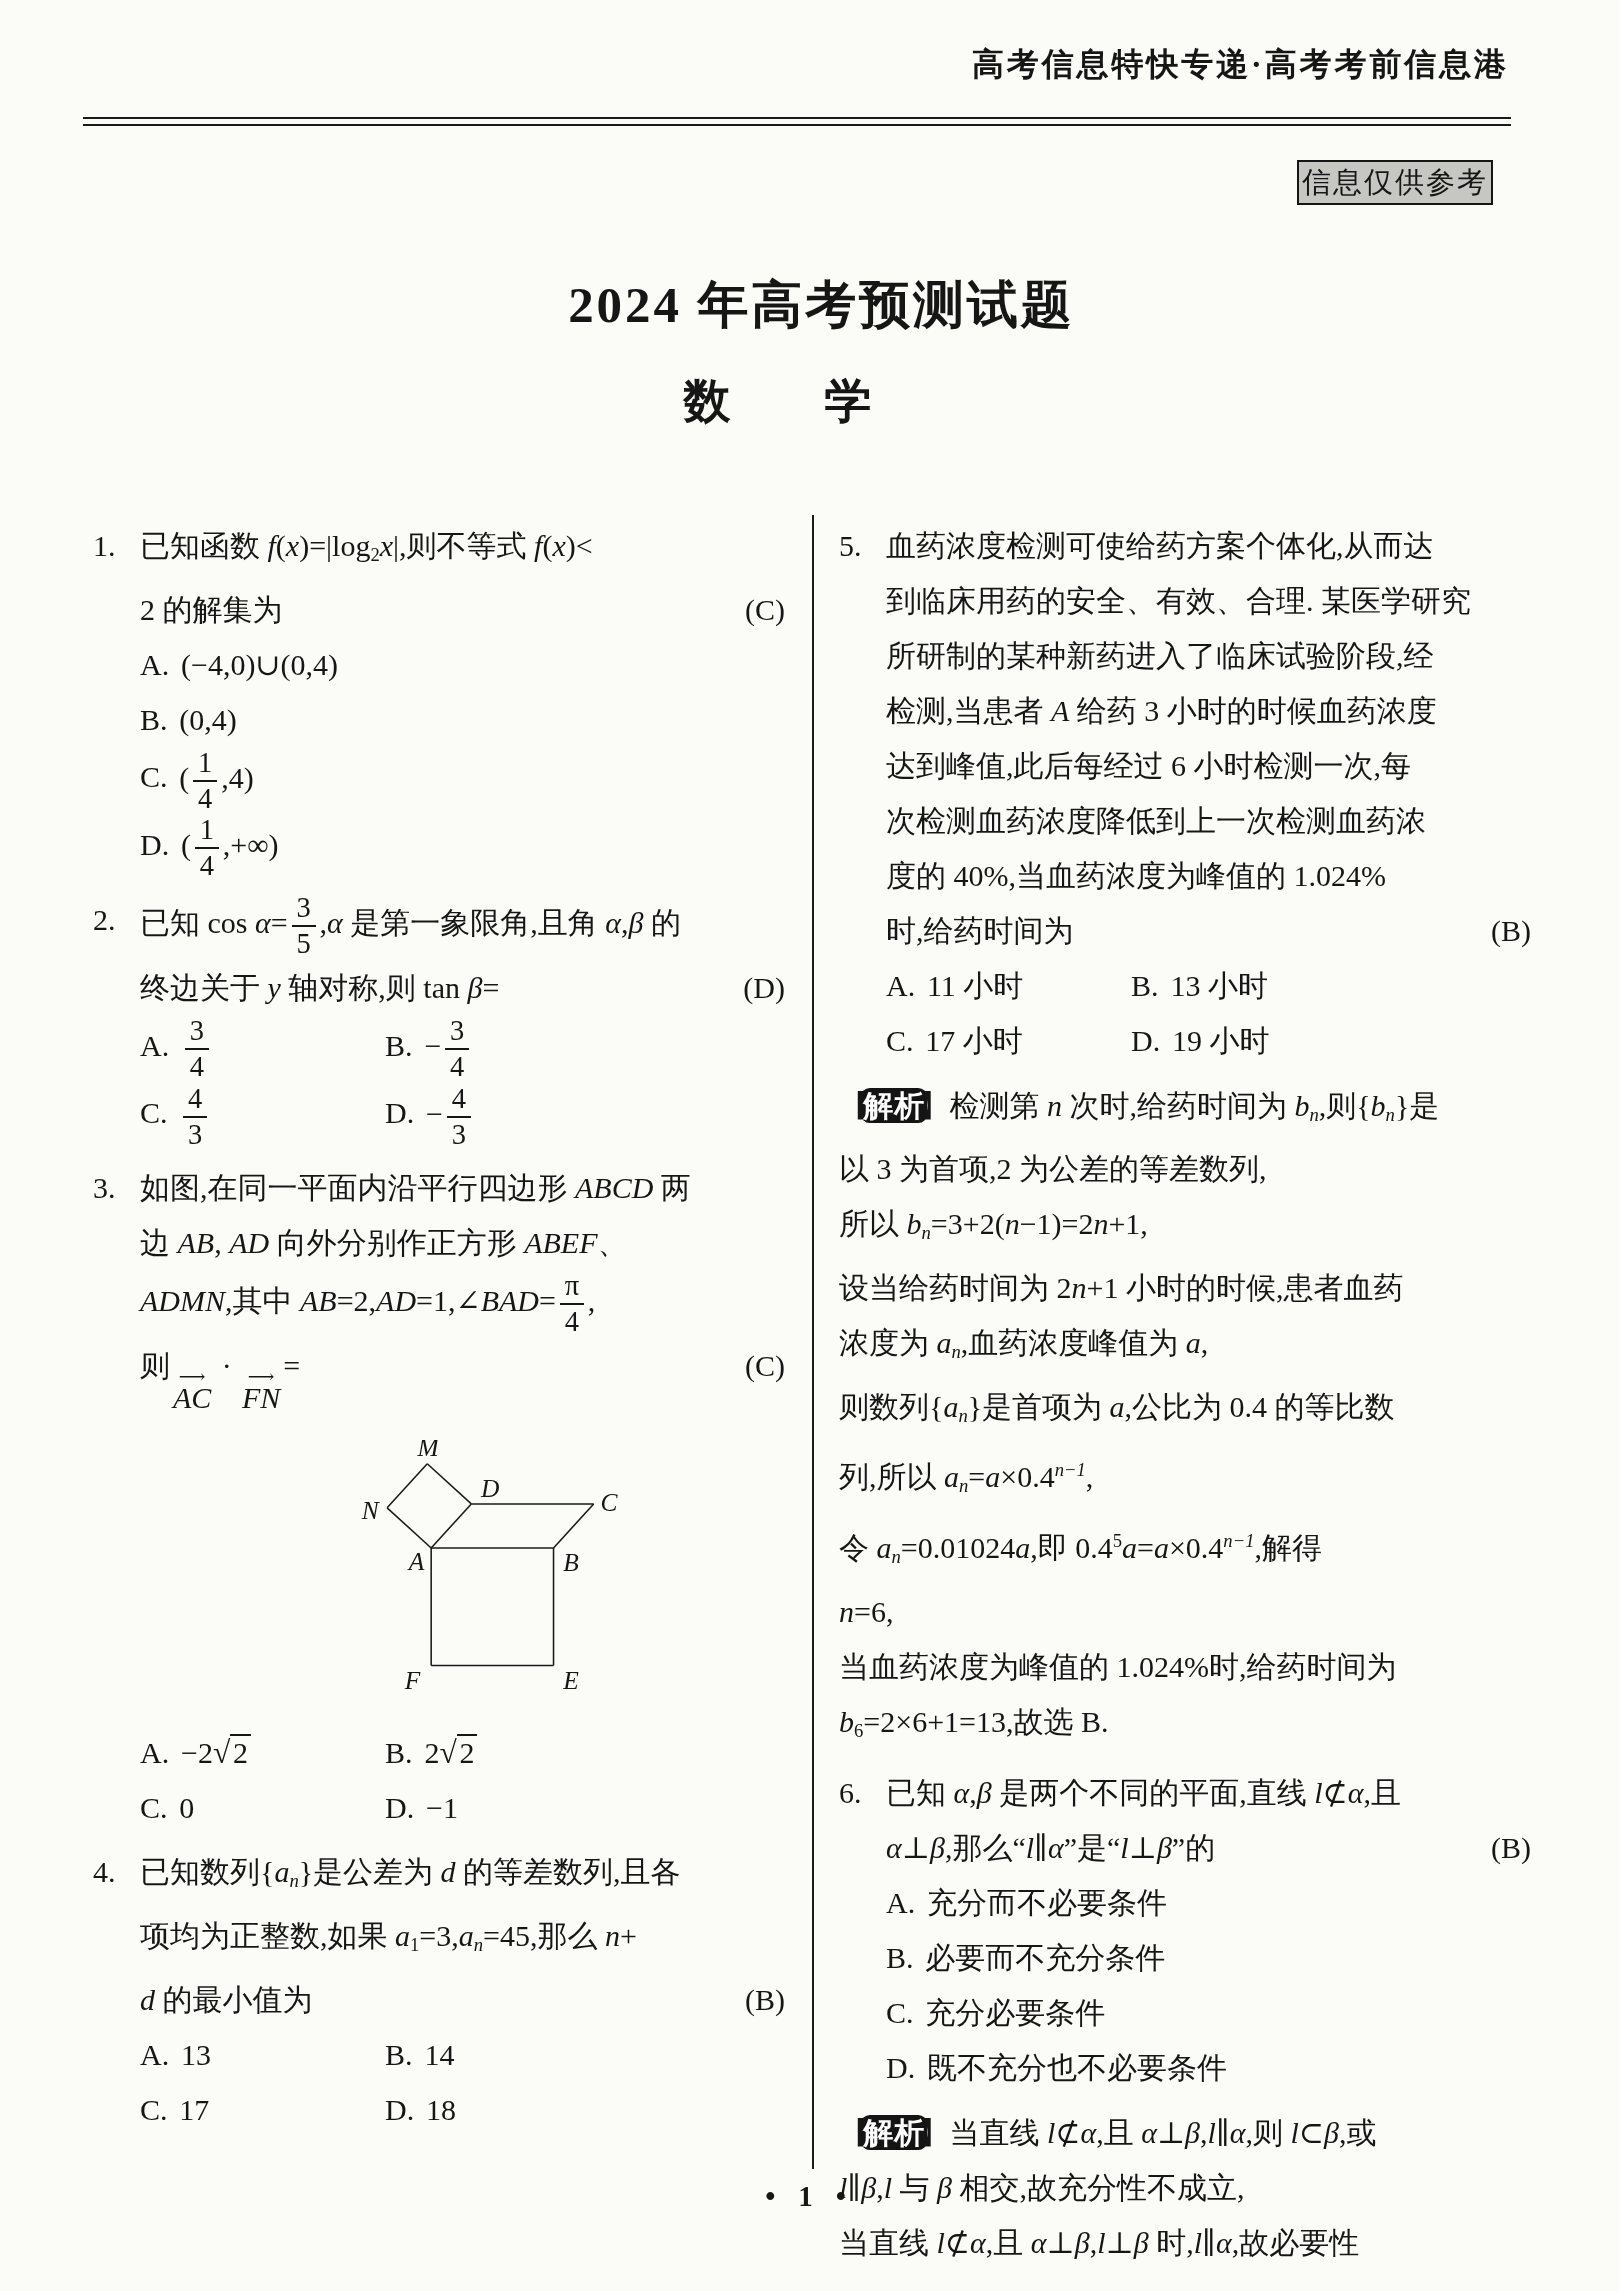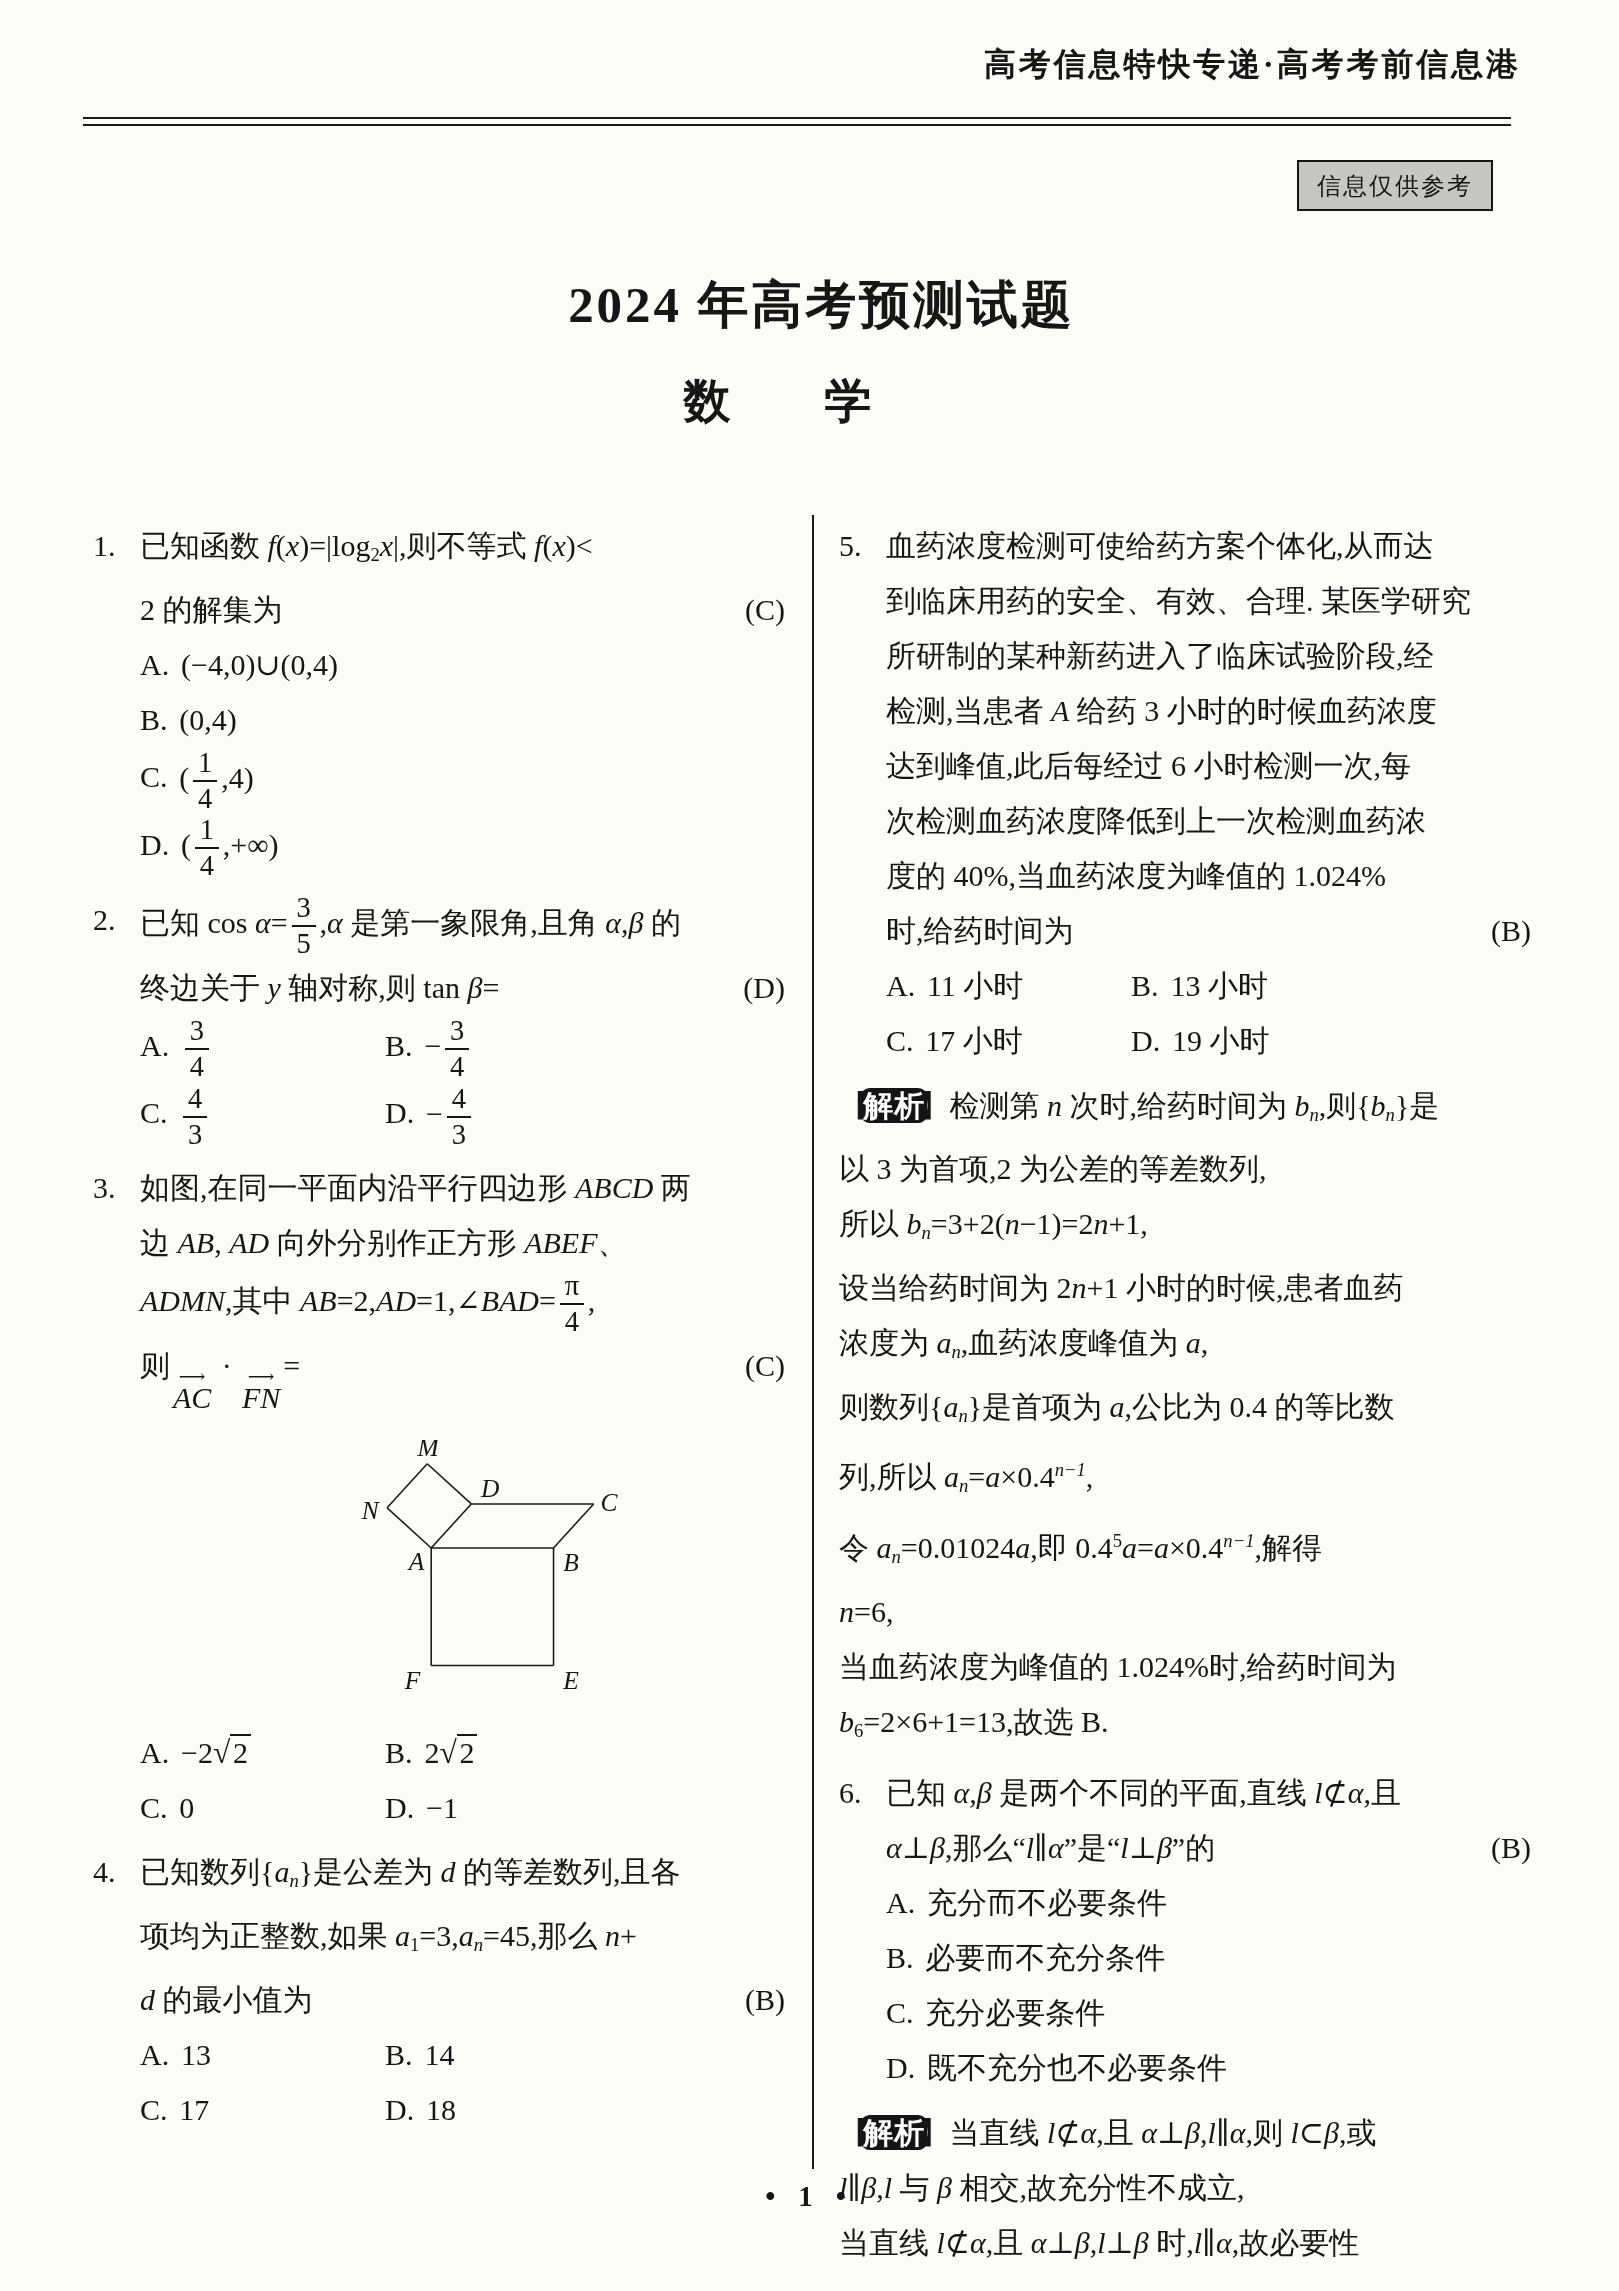--- a/index.html
+++ b/index.html
@@ -3,32 +3,32 @@
 <meta charset="utf-8">
 <style>
   html,body{margin:0;padding:0;}
   body{
     width:1619px;height:2292px;position:relative;
     background:#fbfbf8;color:#161616;
     font-family:"Liberation Serif","DejaVu Serif",serif;
     font-size:30px;
   }
   .masthead{
-    position:absolute;top:43px;right:98px;
+    position:absolute;top:43px;right:110px;
     font-size:32px;font-weight:700;letter-spacing:2.9px;
   }
   .rule{
     position:absolute;left:83px;right:108px;top:117px;height:4.9px;
     border-top:2.9px solid #1a1a1a;border-bottom:2px solid #1a1a1a;
   }
   .badge{
-    position:absolute;left:1297px;top:160px;width:196px;height:51px;
+    position:absolute;left:1297px;top:160px;width:196px;height:45px;
     background:#c6c6c3;border:2.9px solid #151515;box-sizing:border-box;
     display:flex;align-items:center;justify-content:center;
-    font-size:24px;letter-spacing:2px;
+    font-size:29px;letter-spacing:2px;
   }
   .title{
     position:absolute;top:271px;left:0;width:1619px;text-align:center;
     font-size:51px;font-weight:700;letter-spacing:2.9px;padding-left:12px;
   }
   .subtitle{
     position:absolute;top:370px;left:0;width:1555px;text-align:center;
     font-size:47px;font-weight:700;
   }
   .col{position:absolute;top:518px;width:692px;}

